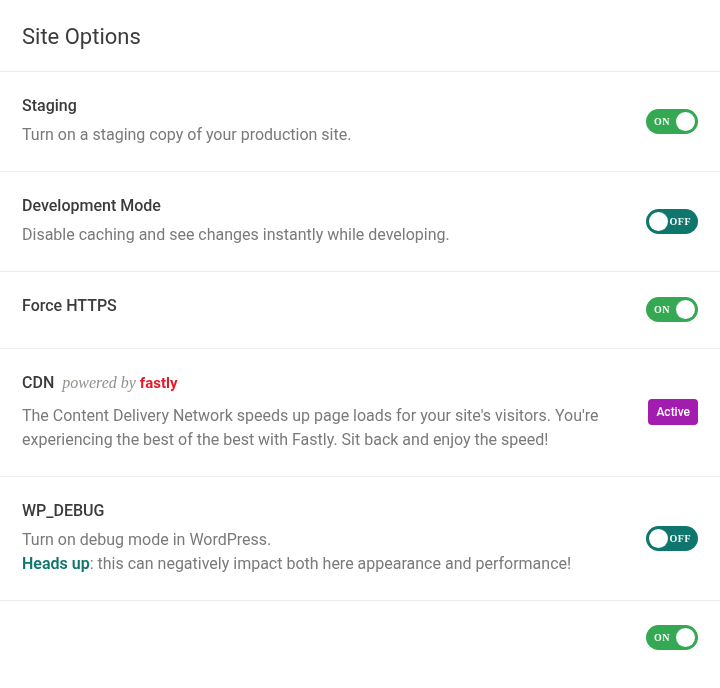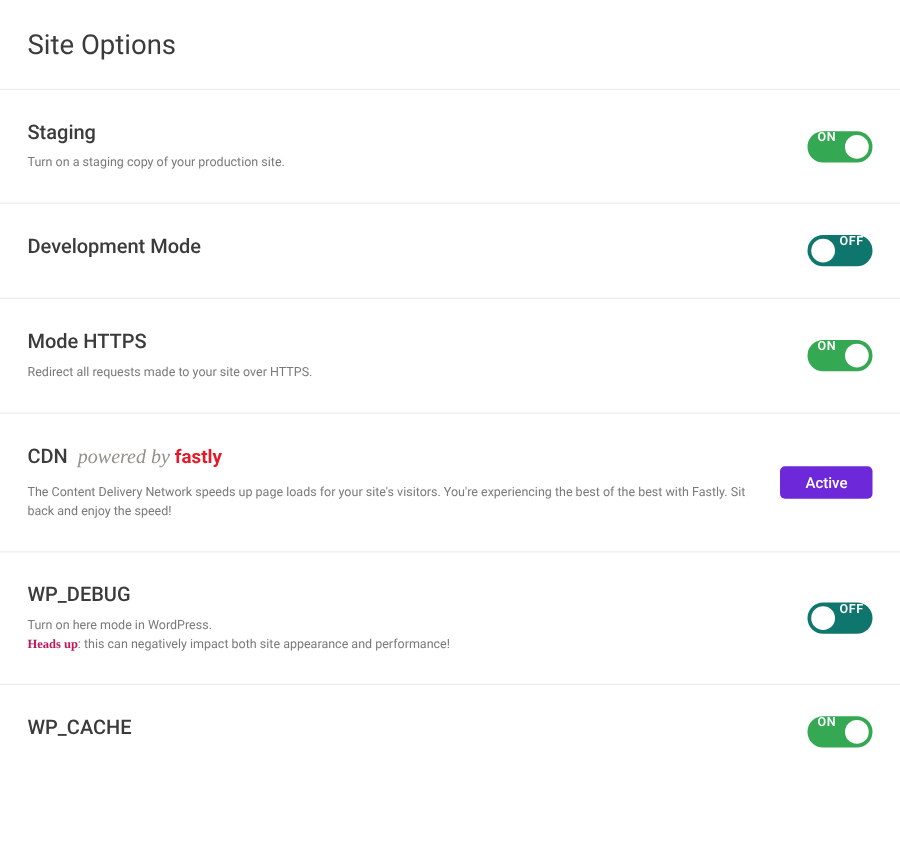--- a/index.html
+++ b/index.html
@@ -33,52 +33,52 @@
     padding-right: 20px;
   }
   .option-title {
     font-size: 16px;
     font-weight: 500;
     color: #3b3b3b;
     margin: 0 0 8px 0;
     line-height: 1.2;
   }
   .option-desc {
-    font-size: 10px;
+    font-size: 16px;
     color: #7a7a7a;
     line-height: 1.5;
     margin: 0;
   }
   .option-desc .bold {
     font-weight: 600;
-    color: #be185d;
-    font-family: Liberation Serif, serif;
+    color: #0f766e;
   }
   .option-desc a {
     color: #2aa198;
     text-decoration: underline;
   }
   .option-right {
     flex: 0 0 auto;
     display: flex;
     align-items: center;
   }
 
   
   .toggle {
     width: 52px;
     height: 25px;
     border-radius: 25px;
     position: relative;
     cursor: pointer;
     display: inline-flex;
-    align-items: flex-start;
+    align-items: center;
     font-size: 10px;
     letter-spacing: 0.5px;
     font-weight: 600;
+    font-family: Liberation Serif, serif;
   }
   .toggle-on {
     background: #34a853;
     color: #fff;
     justify-content: flex-start;
     padding-left: 8px;
   }
   .toggle-on .knob {
     position: absolute;
     right: 3px;
@@ -100,26 +100,26 @@
     top: 3px;
     width: 19px;
     height: 19px;
     background: #fff;
     border-radius: 50%;
   }
 
   
   .badge {
     display: inline-block;
-    background: #6d28d9;
+    background: #a21caf;
     color: #fff;
     font-size: 12px;
     font-weight: 500;
     border-radius: 4px;
-    padding: 6px 20px;
+    padding: 6px 8px;
   }
 
   
   .cdn-title {
     font-size: 16px;
     font-weight: 500;
     color: #3b3b3b;
     margin: 0 0 12px 0;
     line-height: 1.2;
   }
@@ -159,33 +159,33 @@
       <div class="toggle toggle-on">
         <span>ON</span>
         <span class="knob"></span>
       </div>
     </div>
   </div>
 
   <div class="option-row">
     <div class="option-left">
       <h2 class="option-title">Development Mode</h2>
+      <p class="option-desc">Disable caching and see changes instantly while developing.</p>
     </div>
     <div class="option-right">
       <div class="toggle toggle-off">
         <span>OFF</span>
         <span class="knob"></span>
       </div>
     </div>
   </div>
 
   <div class="option-row">
     <div class="option-left">
-      <h2 class="option-title">Mode HTTPS</h2>
-      <p class="option-desc">Redirect all requests made to your site over HTTPS.</p>
+      <h2 class="option-title">Force HTTPS</h2>
     </div>
     <div class="option-right">
       <div class="toggle toggle-on">
         <span>ON</span>
         <span class="knob"></span>
       </div>
     </div>
   </div>
 
   <div class="option-row">
@@ -200,35 +200,34 @@
     </div>
     <div class="option-right">
       <span class="badge">Active</span>
     </div>
   </div>
 
   <div class="option-row">
     <div class="option-left">
       <h2 class="option-title">WP_DEBUG</h2>
       <p class="option-desc">
-        <span>Turn on here mode in WordPress.</span><br>
-        <span class="bold">Heads up</span><span>: this can negatively impact both site appearance and performance!</span>
+        <span>Turn on debug mode in WordPress.</span><br>
+        <span class="bold">Heads up</span><span>: this can negatively impact both here appearance and performance!</span>
       </p>
     </div>
     <div class="option-right">
       <div class="toggle toggle-off">
         <span>OFF</span>
         <span class="knob"></span>
       </div>
     </div>
   </div>
 
   <div class="option-row last-row">
     <div class="option-left">
-      <h2 class="option-title">WP_CACHE</h2>
     </div>
     <div class="option-right">
       <div class="toggle toggle-on">
         <span>ON</span>
         <span class="knob"></span>
       </div>
     </div>
   </div>
 
 </div>

